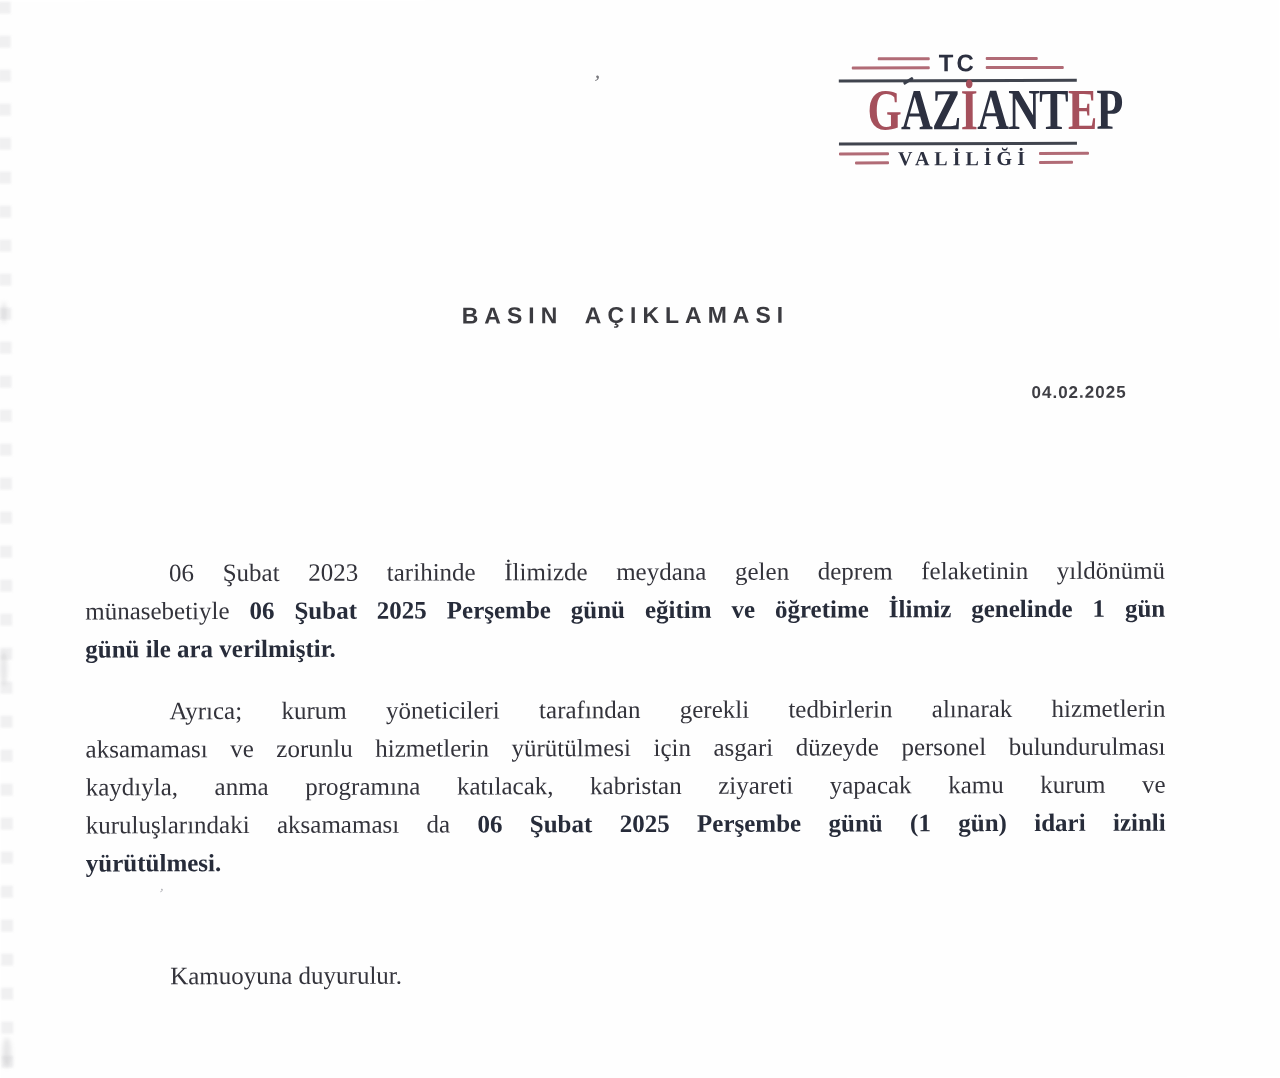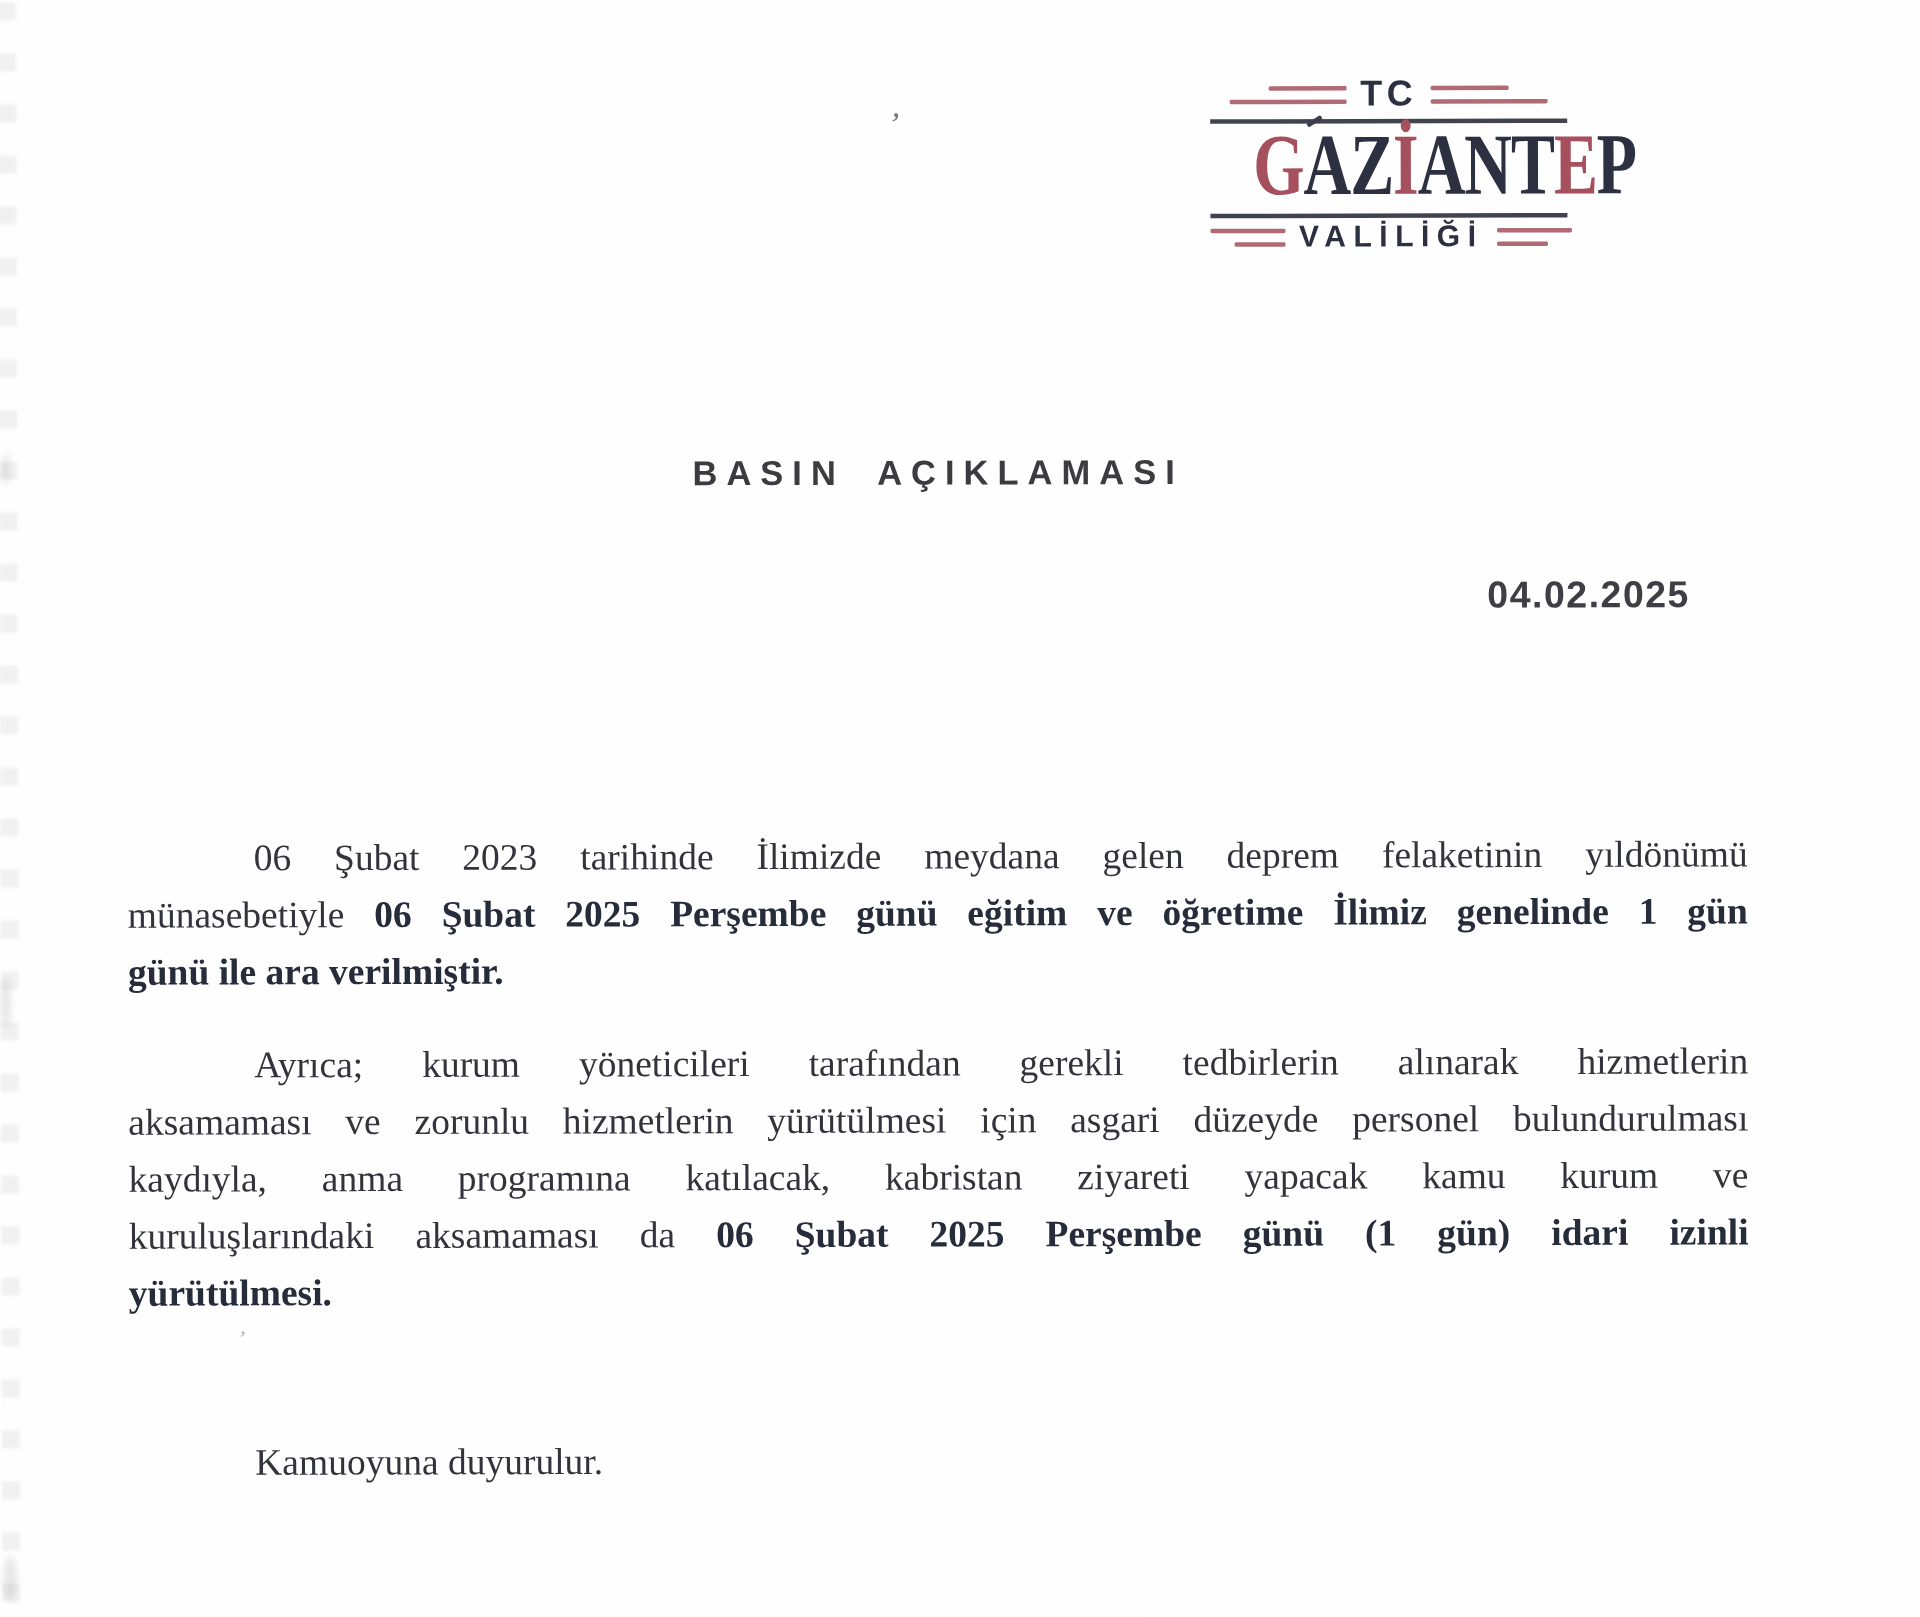--- a/index.html
+++ b/index.html
@@ -22,21 +22,21 @@
     background:repeating-linear-gradient(to bottom,
       rgba(120,120,128,0.10) 0 12px, rgba(255,255,255,0) 12px 34px);
     filter:blur(1px);
   }
   .smudge {
     position:absolute; background:rgba(110,110,118,0.16);
     border-radius:50%; filter:blur(2px);
   }
 
   
-  .logo { position:absolute; left:808px; top:52px; width:238px; }
+  .logo { position:absolute; left:840px; top:52px; width:238px; }
   .logo-row { display:flex; align-items:center; gap:9px; }
   .lines { flex:1; display:flex; flex-direction:column; gap:6px; }
   .lines.left  { align-items:flex-end; }
   .lines.right { align-items:flex-start; }
   .bar { height:3px; background:var(--line-red,#b16b76); border-radius:1px; }
   .tc-row .bar.short { width:52px; }
   .tc-row .bar.long  { width:78px; }
   .sub-row .bar.short { width:34px; }
   .sub-row .bar.long  { width:50px; }
   .tc {
@@ -47,41 +47,41 @@
   .logo-divider { height:3px; background:var(--divider,#40444e); margin:4px 0 2px 0; }
   .logo-name {
     font-weight:bold; font-size:58px; line-height:48px;
     text-align:center; white-space:nowrap;
     transform:scaleX(0.76); transform-origin:center;
     letter-spacing:-1px; padding:2px 0 4px 0;
   }
   .logo-name .tone-dark { color:var(--dark-ink,#2c3040); }
   .logo-name .tone-red  { color:var(--red-ink,#a5505c); }
   .subtitle {
-    font-family:Liberation Sans, sans-serif; font-weight:bold;
+    font-family:Liberation Serif, serif; font-weight:bold;
     font-size:20px; letter-spacing:5px; color:var(--dark-ink,#2c3040);
     line-height:22px;
   }
   .logo-tick {
     position:absolute; left:64px; top:28px; width:11px; height:3px;
     background:#3a3f4b; transform:rotate(-32deg); border-radius:1px;
   }
 
   
   .title {
     position:absolute; top:302px; left:0; width:1280px; margin:0;
     text-align:center; transform:translateX(-14px);
     font-family:"Liberation Sans", sans-serif; font-weight:bold;
     font-size:23px; letter-spacing:6px; word-spacing:10px;
     color:#3b3b40;
   }
   .date {
     position:absolute; top:384px; right:153px;
     font-family:"Liberation Sans", sans-serif; font-weight:bold;
-    font-size:25px; letter-spacing:1px; color:#3e3e44;margin-left:16px;
+    font-size:17px; letter-spacing:1px; color:#3e3e44;margin-left:16px;
   }
 
   
   .docbody {
     position:absolute; left:85px; top:553px; width:1080px;
     font-size:25px; color:#33333b;
   }
   .para { margin:0; }
   .para + .para { margin-top:24px; }
   .line {

